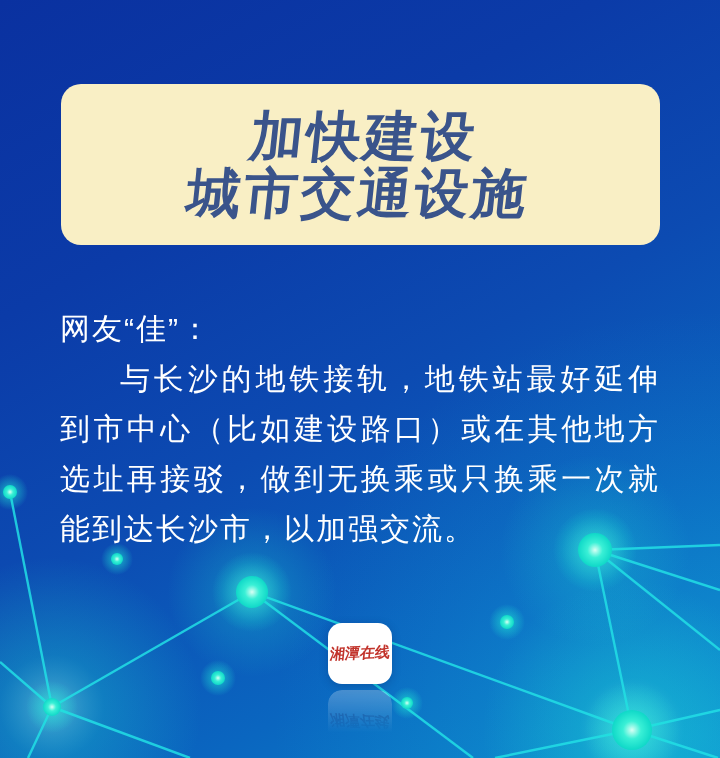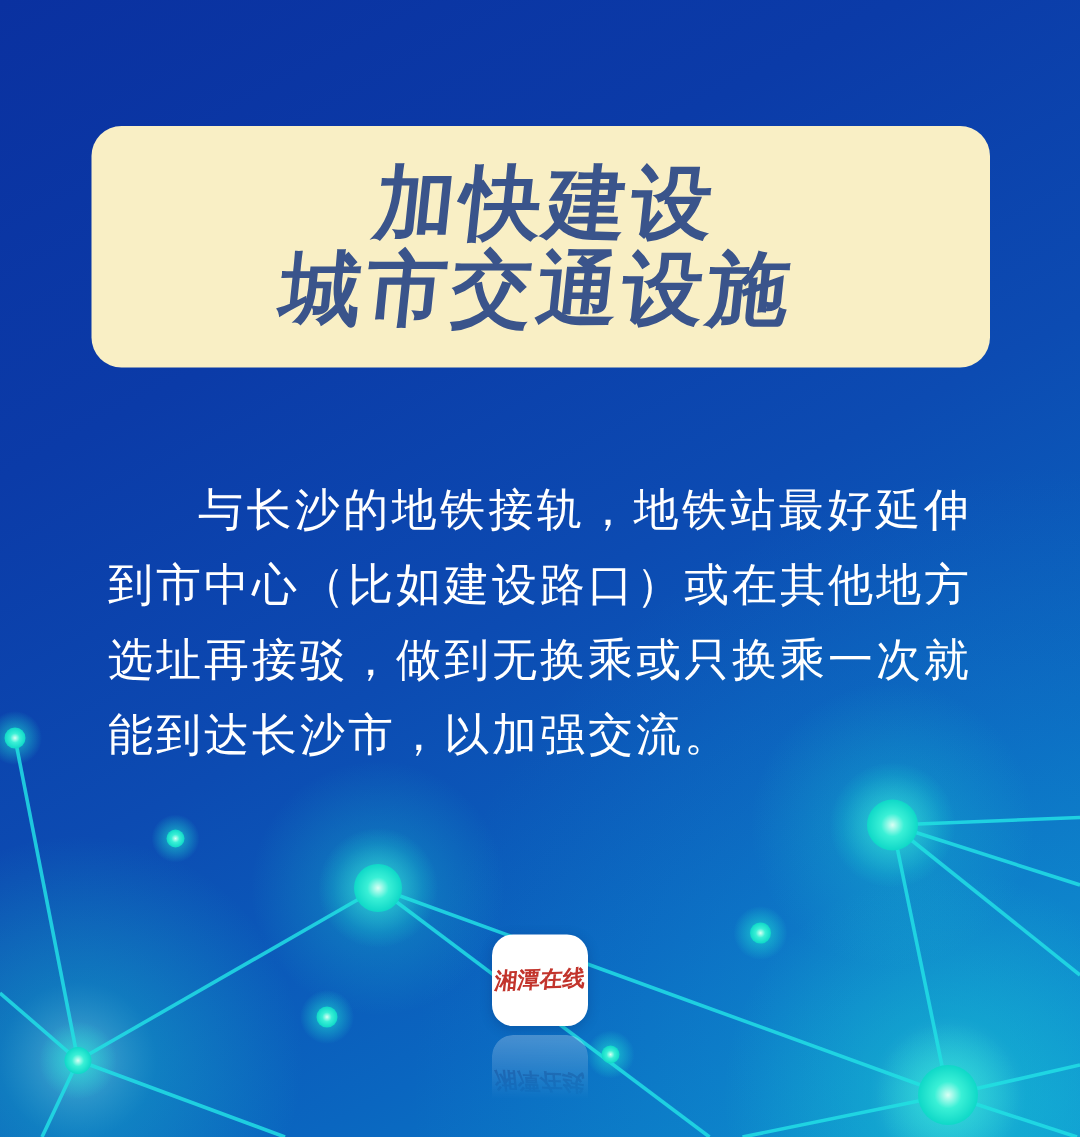--- a/index.html
+++ b/index.html
@@ -49,21 +49,21 @@
     width: 600px;
     z-index: 3;
     color: #ffffff;
     font-size: 30px;
     line-height: 50px;
     letter-spacing: 2px;
     font-weight: 500;
   }
   .comment .speaker { white-space: nowrap; }
   .comment .paragraph {
-    margin: 12px;
+    margin: 0;
     text-indent: 2em;
     text-align: justify;
     word-break: break-all;
     overflow-wrap: anywhere;
   }
   .logo-wrap {
     position: absolute;
     left: 50%; top: 623px;
     transform: translateX(-50%);
     z-index: 4;
@@ -157,20 +157,21 @@
   </svg>
 
   <div class="banner">
     <div class="banner-inner">
       <div class="banner-line">加快建设</div>
       <div class="banner-line">城市交通设施</div>
     </div>
   </div>
 
   <div class="comment">
+    <div class="speaker">网友“佳”：</div>
     <p class="paragraph">与长沙的地铁接轨，地铁站最好延伸到市中心（比如建设路口）或在其他地方选址再接驳，做到无换乘或只换乘一次就能到达长沙市，以加强交流。</p>
   </div>
 
   <div class="logo-wrap">
     <div class="logo">
       <span class="logo-text">湘潭在线</span>
     </div>
     <div class="logo logo-reflection" aria-hidden="true">
       <span class="logo-text">湘潭在线</span>
     </div>

